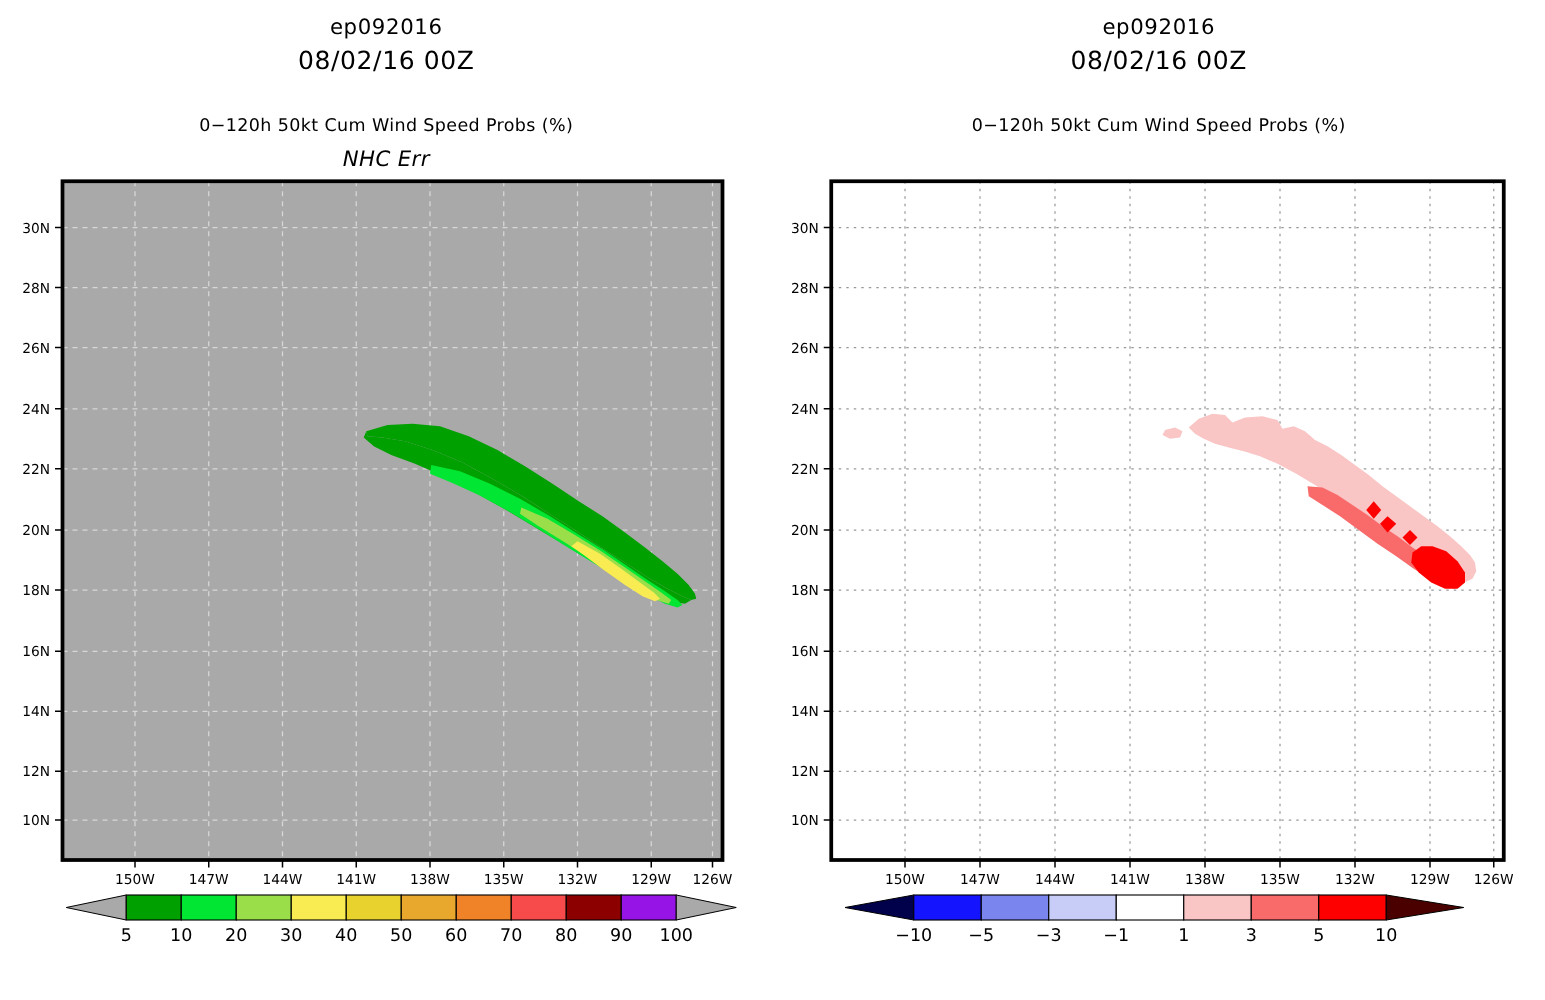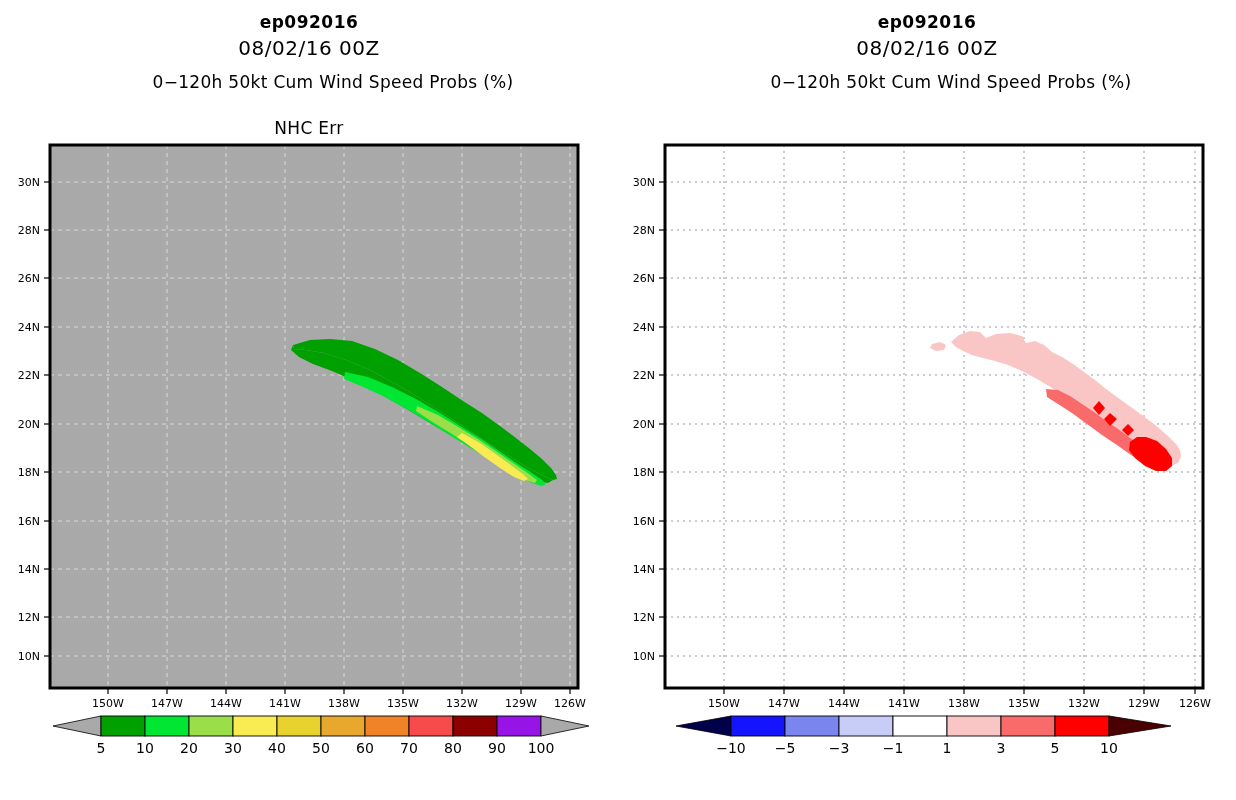--- a/index.html
+++ b/index.html
@@ -22,24 +22,24 @@
   }
   #panel-left  { left: 0px;   width: 618px; }
   #panel-right { left: 618px; width: 618px; }
 
   .titleblock {
     position: absolute;
     left: 0;
     width: 618px;
     text-align: center;
   }
-  .t-storm  { top: 12px;  font-size: 17px; letter-spacing: 0.5px; font-weight: bold; }
+  .t-storm  { top: 12px;  font-size: 17px; letter-spacing: 0.5px; }
   .t-date   { top: 36px;  font-size: 20px; letter-spacing: 0.5px; }
-  .t-main   { top: 72px;  font-size: 17px; letter-spacing: 0.3px; margin-left: 24px; }
-  .t-sub    { top: 118px; font-size: 17px; letter-spacing: 0.3px; }
+  .t-main   { top: 93px;  font-size: 14px; letter-spacing: 0.3px; }
+  .t-sub    { top: 118px; font-size: 17px; letter-spacing: 0.3px; font-style: italic; }
 
   .plotsvg {
     position: absolute;
     left: 0;
     top: 0;
   }
   .cbarsvg {
     position: absolute;
     left: 0;
     top: 0;

